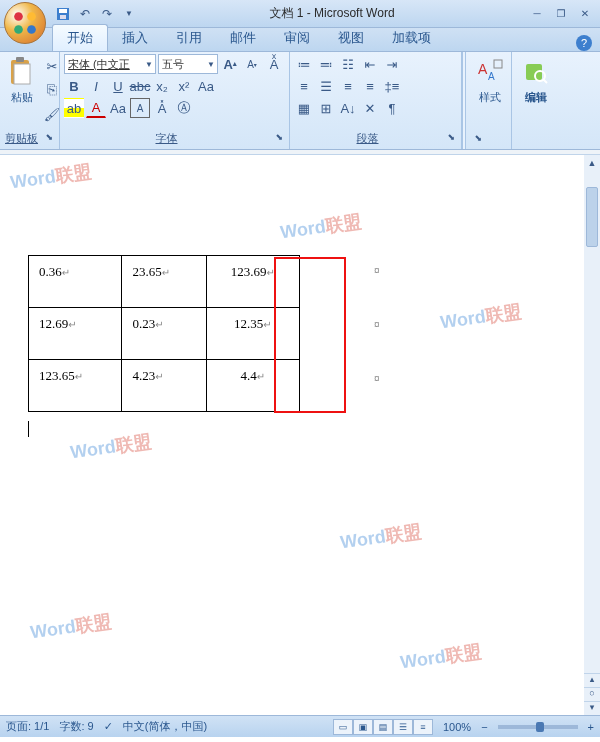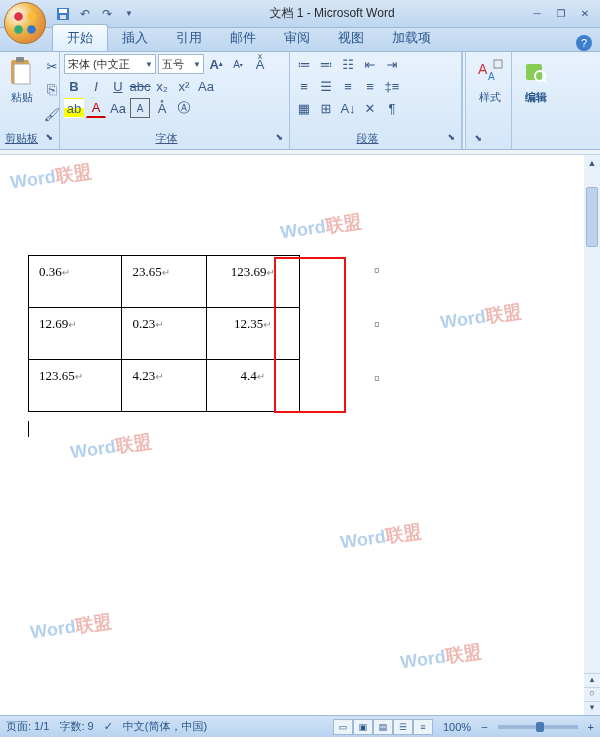--- a/index.html
+++ b/index.html
@@ -120,25 +120,25 @@
       </div>
       <div class="row">
           <div class="group-label" style="flex:1">剪贴板</div>
           <div class="dlaunch">⬊</div>
         </div>
     </div>
 
     <div class="group" style="width:230px;">
       <div class="group-body col" style="gap:2px;">
         <div class="row">
-          <div class="combo" style="width:92px;">
+          <div class="combo" style="width:92px;text-decoration:underline;">
               <span>宋体 (中文正</span>
               <span class="arr">▼</span>
             </div>
-          <div class="combo" style="width:46px;">
+          <div class="combo" style="width:60px;">
               <span>五号</span>
               <span class="arr">▼</span>
             </div>
           <div class="rb" style="font-weight:bold;">A<sup style="font-size:7px;">▴</sup></div>
           <div class="rb" style="font-size:10px;">A<sup style="font-size:6px;">▾</sup></div>
           <div class="rb">Aͯ</div>
         </div>
         <div class="row">
           <div class="rb" style="font-weight:bold;">B</div>
           <div class="rb" style="font-style:italic;">I</div>

